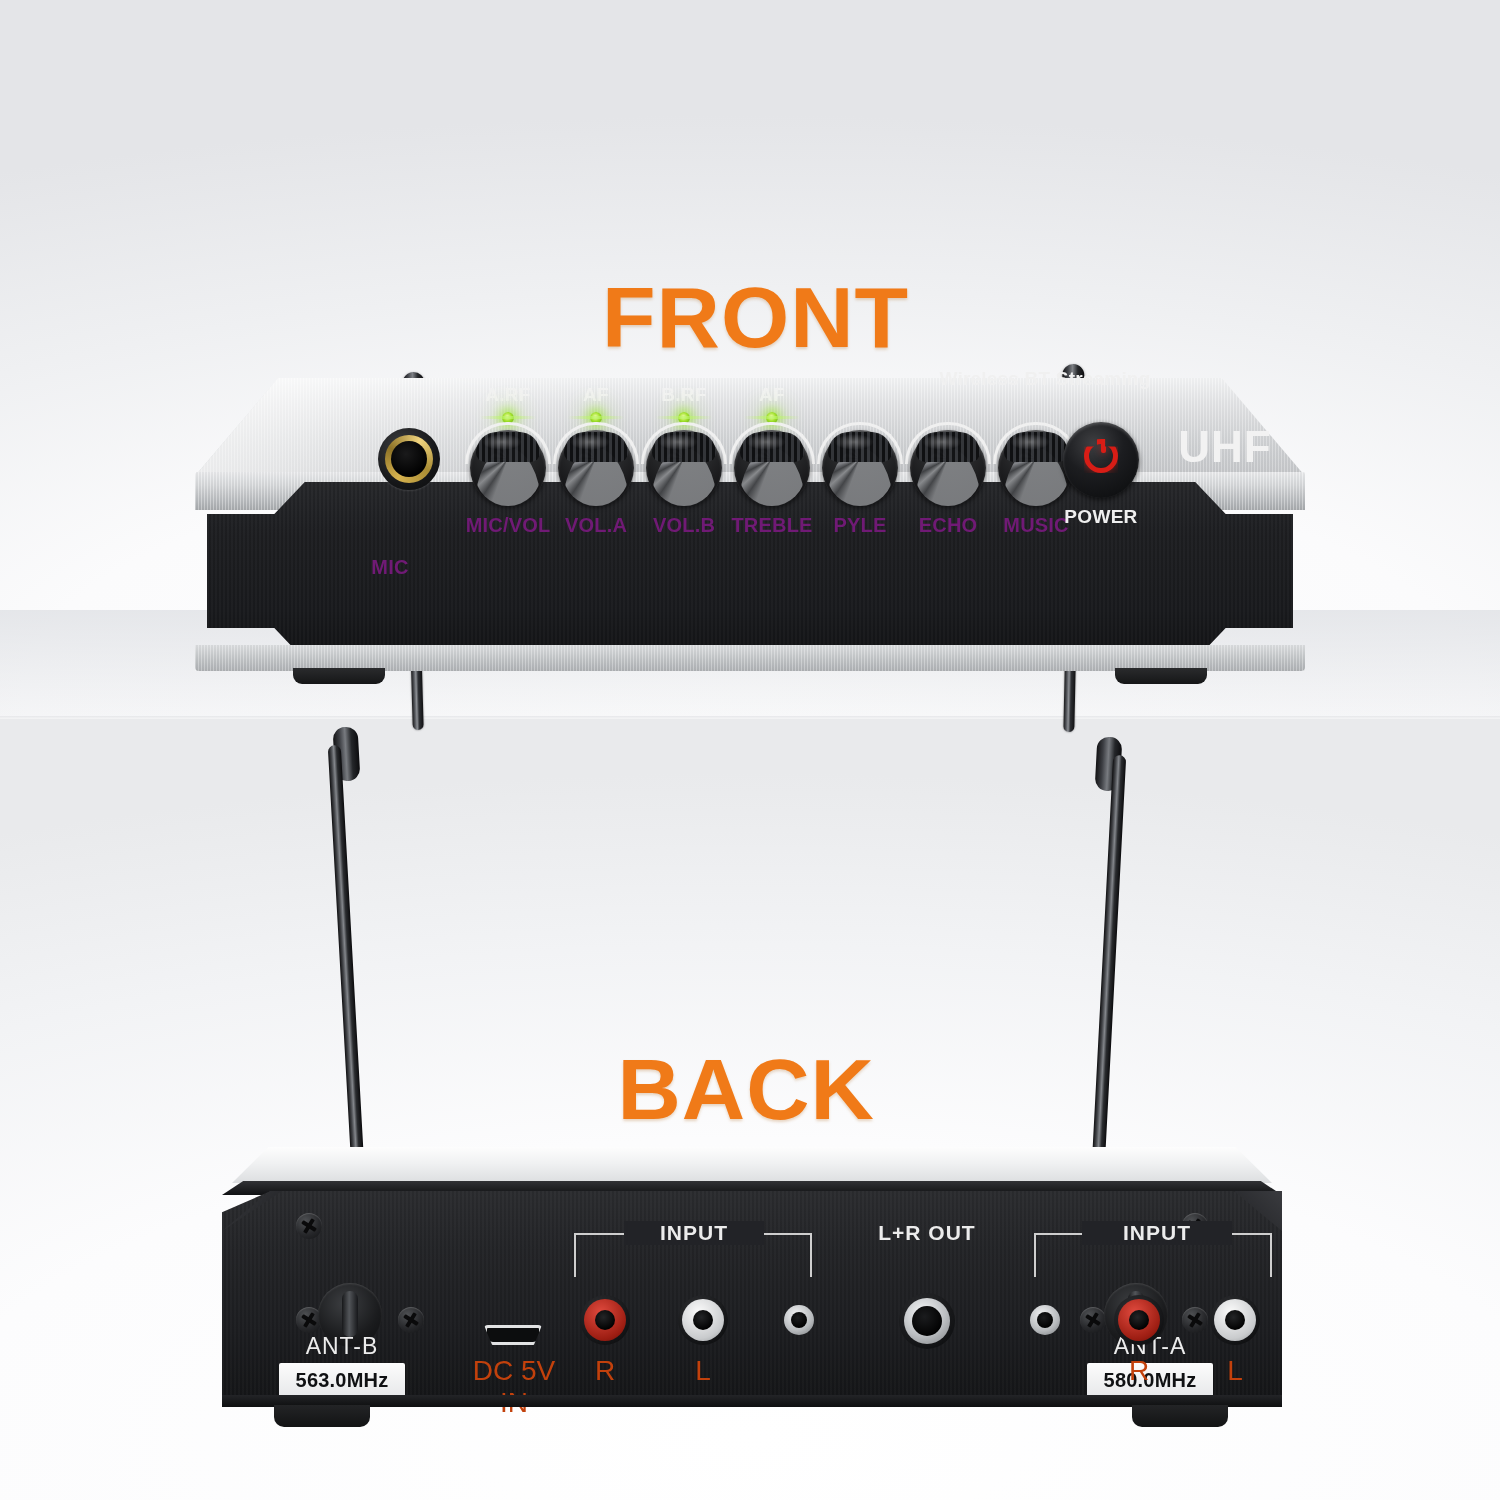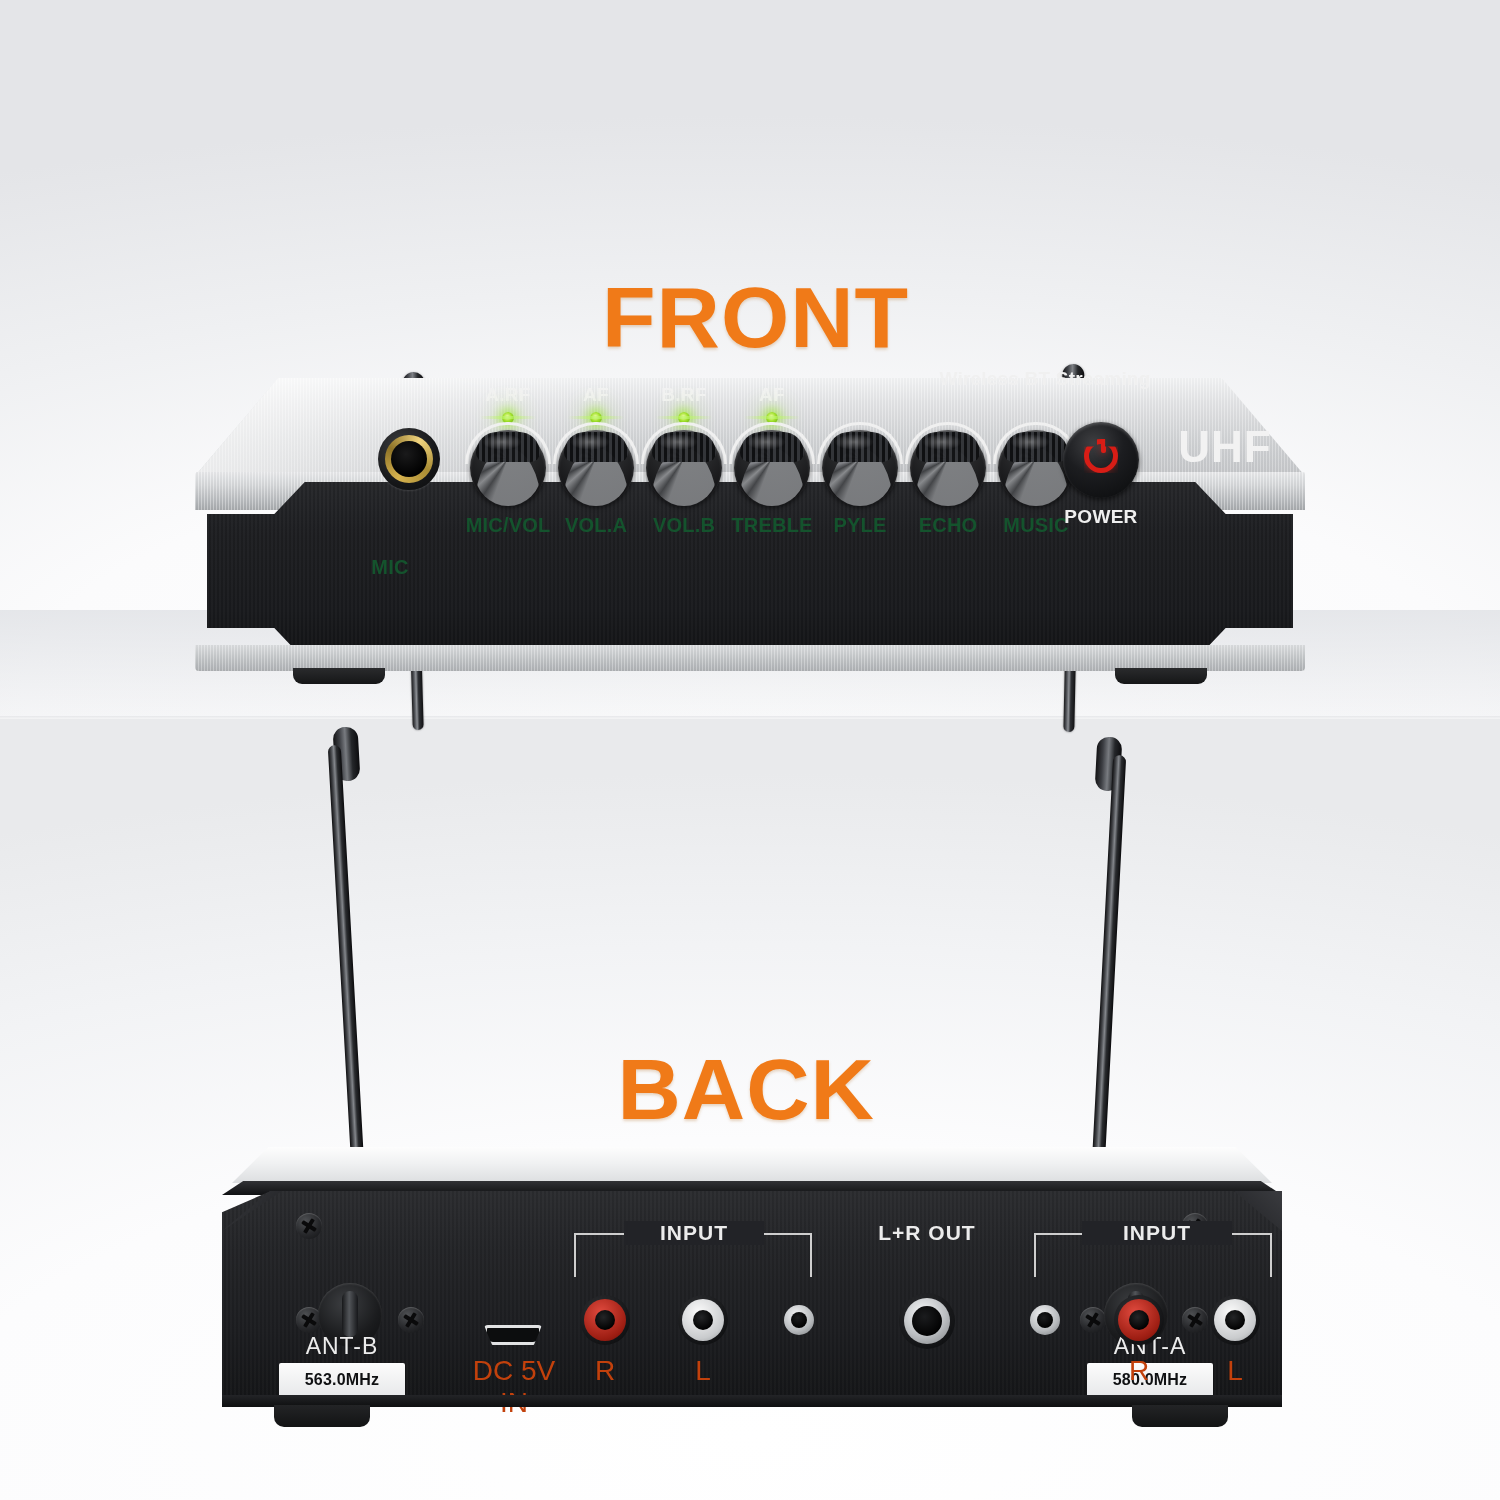--- a/index.html
+++ b/index.html
@@ -141,21 +141,21 @@
     background:
       repeating-linear-gradient(90deg,#0e0f11 0 3px,#34363a 3px 6px),
       linear-gradient(180deg,#3a3c40,#141517);
     opacity:.95;}
   .knob .gloss{position:absolute;left:12px;top:4px;width:40px;height:16px;border-radius:50%;
     background:radial-gradient(ellipse at 50% 50%,rgba(255,255,255,.3),rgba(255,255,255,0) 70%);}
   .knob-arc{position:absolute;left:-1px;top:36px;width:86px;height:42px;
     border:3px solid #f0f0f0;border-bottom:none;border-radius:43px 43px 0 0;
     box-sizing:border-box;}
   .knob-label{position:absolute;left:-14px;top:128px;width:112px;text-align:center;
-    color:#14532d;font-size:20px;font-weight:700;letter-spacing:.2px;}
+    color:#701a75;font-size:20px;font-weight:700;letter-spacing:.2px;}
 
   
   #bt-text{position:absolute;left:710px;top:8px;width:280px;text-align:center;
     color:#f0f0f0;font-size:19px;font-weight:700;letter-spacing:.2px;}
   #uhf{position:absolute;left:960px;top:62px;width:140px;text-align:center;
     color:#f2f2f2;font-size:44px;font-weight:700;letter-spacing:1px;}
 
   
   #power-btn{position:absolute;left:868px;top:62px;width:76px;height:76px;border-radius:50%;
     background:radial-gradient(circle at 40% 28%,#3e3f42 0%,#1c1d20 42%,#090a0b 100%);
@@ -258,21 +258,21 @@
   #usb{position:absolute;width:58px;height:20px;
     border:3px solid #e2e3e4;box-sizing:border-box;
     border-radius:4px 4px 9px 9px;
     clip-path:polygon(0% 0%,100% 0%,86% 100%,14% 100%);
     background:#0c0d0e;}
 
   
   .ant-name{position:absolute;color:#ececec;font-size:23px;font-weight:400;letter-spacing:1px;text-align:center;width:140px;}
   .freq{position:absolute;width:126px;height:34px;line-height:34px;text-align:center;
     background:linear-gradient(180deg,#fcfcfc,#e7e8ea);
-    color:#101113;font-size:16px;font-weight:700;letter-spacing:.2px;
+    color:#101113;font-size:20px;font-weight:700;letter-spacing:.2px;
     border-radius:2px;box-shadow:0 1px 2px rgba(0,0,0,.45);}
 </style>
 </head>
 <body>
 
 <div id="stage">
 
   <div class="panel panel-front">
     <div class="floor floor-f"></div>
   </div>

